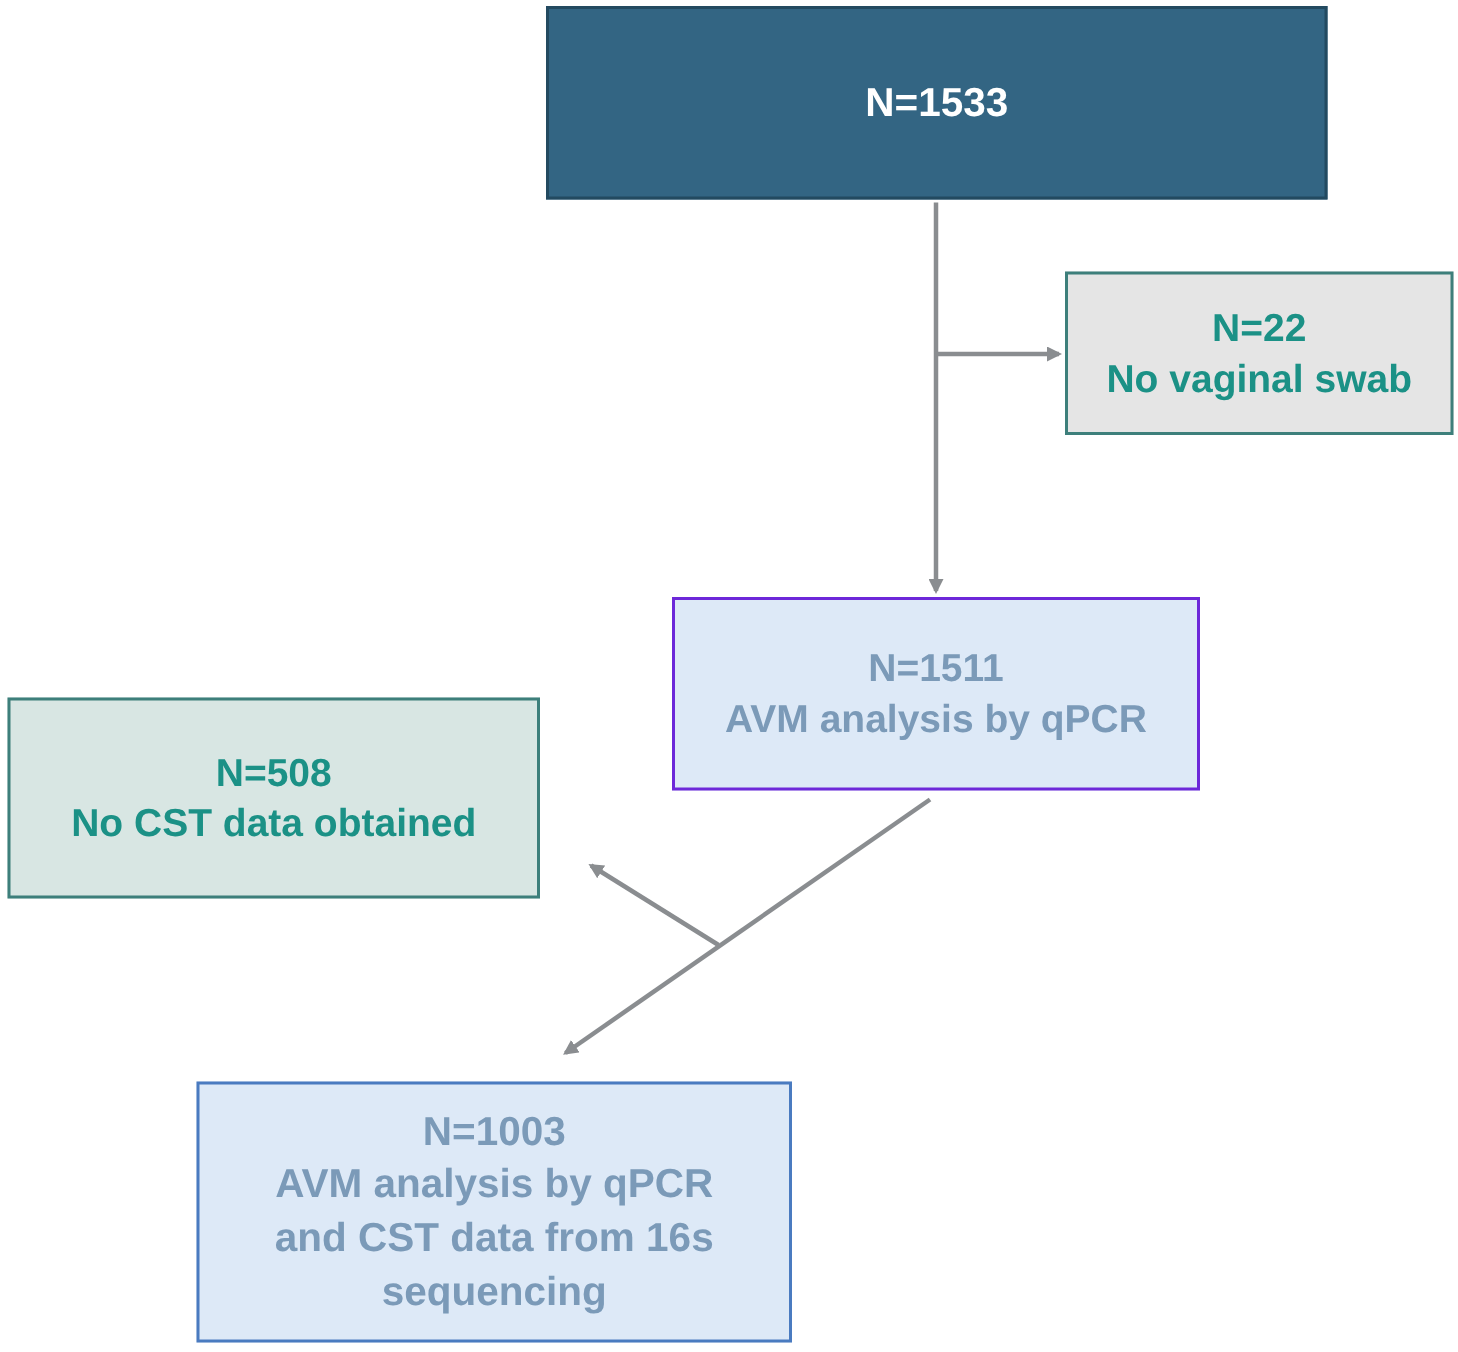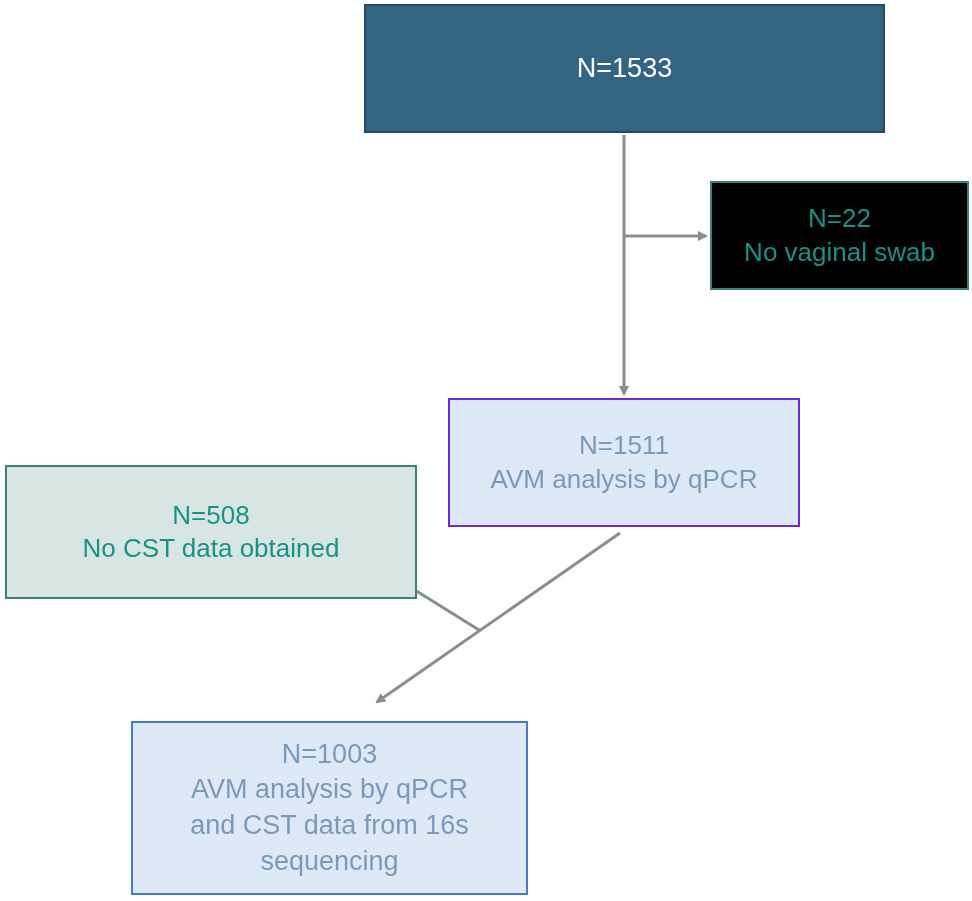--- a/index.html
+++ b/index.html
@@ -1,28 +1,28 @@
 <!DOCTYPE html>
 <html><head>
 <meta charset="utf-8">
 <style>
   html, body { margin: 0; padding: 0; background: #ffffff; }
   body { width: 972px; height: 901px; position: relative; overflow: hidden;
          font-family: "Liberation Sans", "DejaVu Sans", sans-serif; }
   .box { position: absolute; box-sizing: border-box; display: flex; flex-direction: column;
          align-items: center; justify-content: center; text-align: center;
-         font-weight: normal; line-height: 1.28; }
+         font-weight: bold; line-height: 1.28; }
   .box span { display: block; }
   #b-main { left: 364px; top: 4px; width: 521px; height: 129px;
             background: #336583; border: 2px solid #234a60; color: #ffffff; font-size: 27px; }
   #b-excl1 { left: 710px; top: 181px; width: 259px; height: 109px;
-             background: #000000; border: 2px solid #3d7f7b; color: #1b9186; font-size: 26px; }
+             background: #e5e5e5; border: 2px solid #3d7f7b; color: #1b9186; font-size: 26px; }
   #b-qpcr { left: 448px; top: 398px; width: 352px; height: 129px;
             background: #dde9f7; border: 2px solid #6d28d9; color: #7b9ab8; font-size: 26px; }
-  #b-excl2 { left: 5px; top: 465px; width: 412px; height: 134px;
+  #b-excl2 { left: 5px; top: 465px; width: 355px; height: 134px;
              background: #d8e6e3; border: 2px solid #3d7f7b; color: #1b9186; font-size: 26px; }
   #b-final { left: 131px; top: 721px; width: 397px; height: 174px;
              background: #dde9f7; border: 2px solid #4a7bc0; color: #7b9ab8; font-size: 27px; line-height: 1.32; text-align: right; }
   svg#connectors { position: absolute; left: 0; top: 0; }
 </style>
 </head>
 <body>
 
 <svg id="connectors" width="972" height="901">
   <defs>

